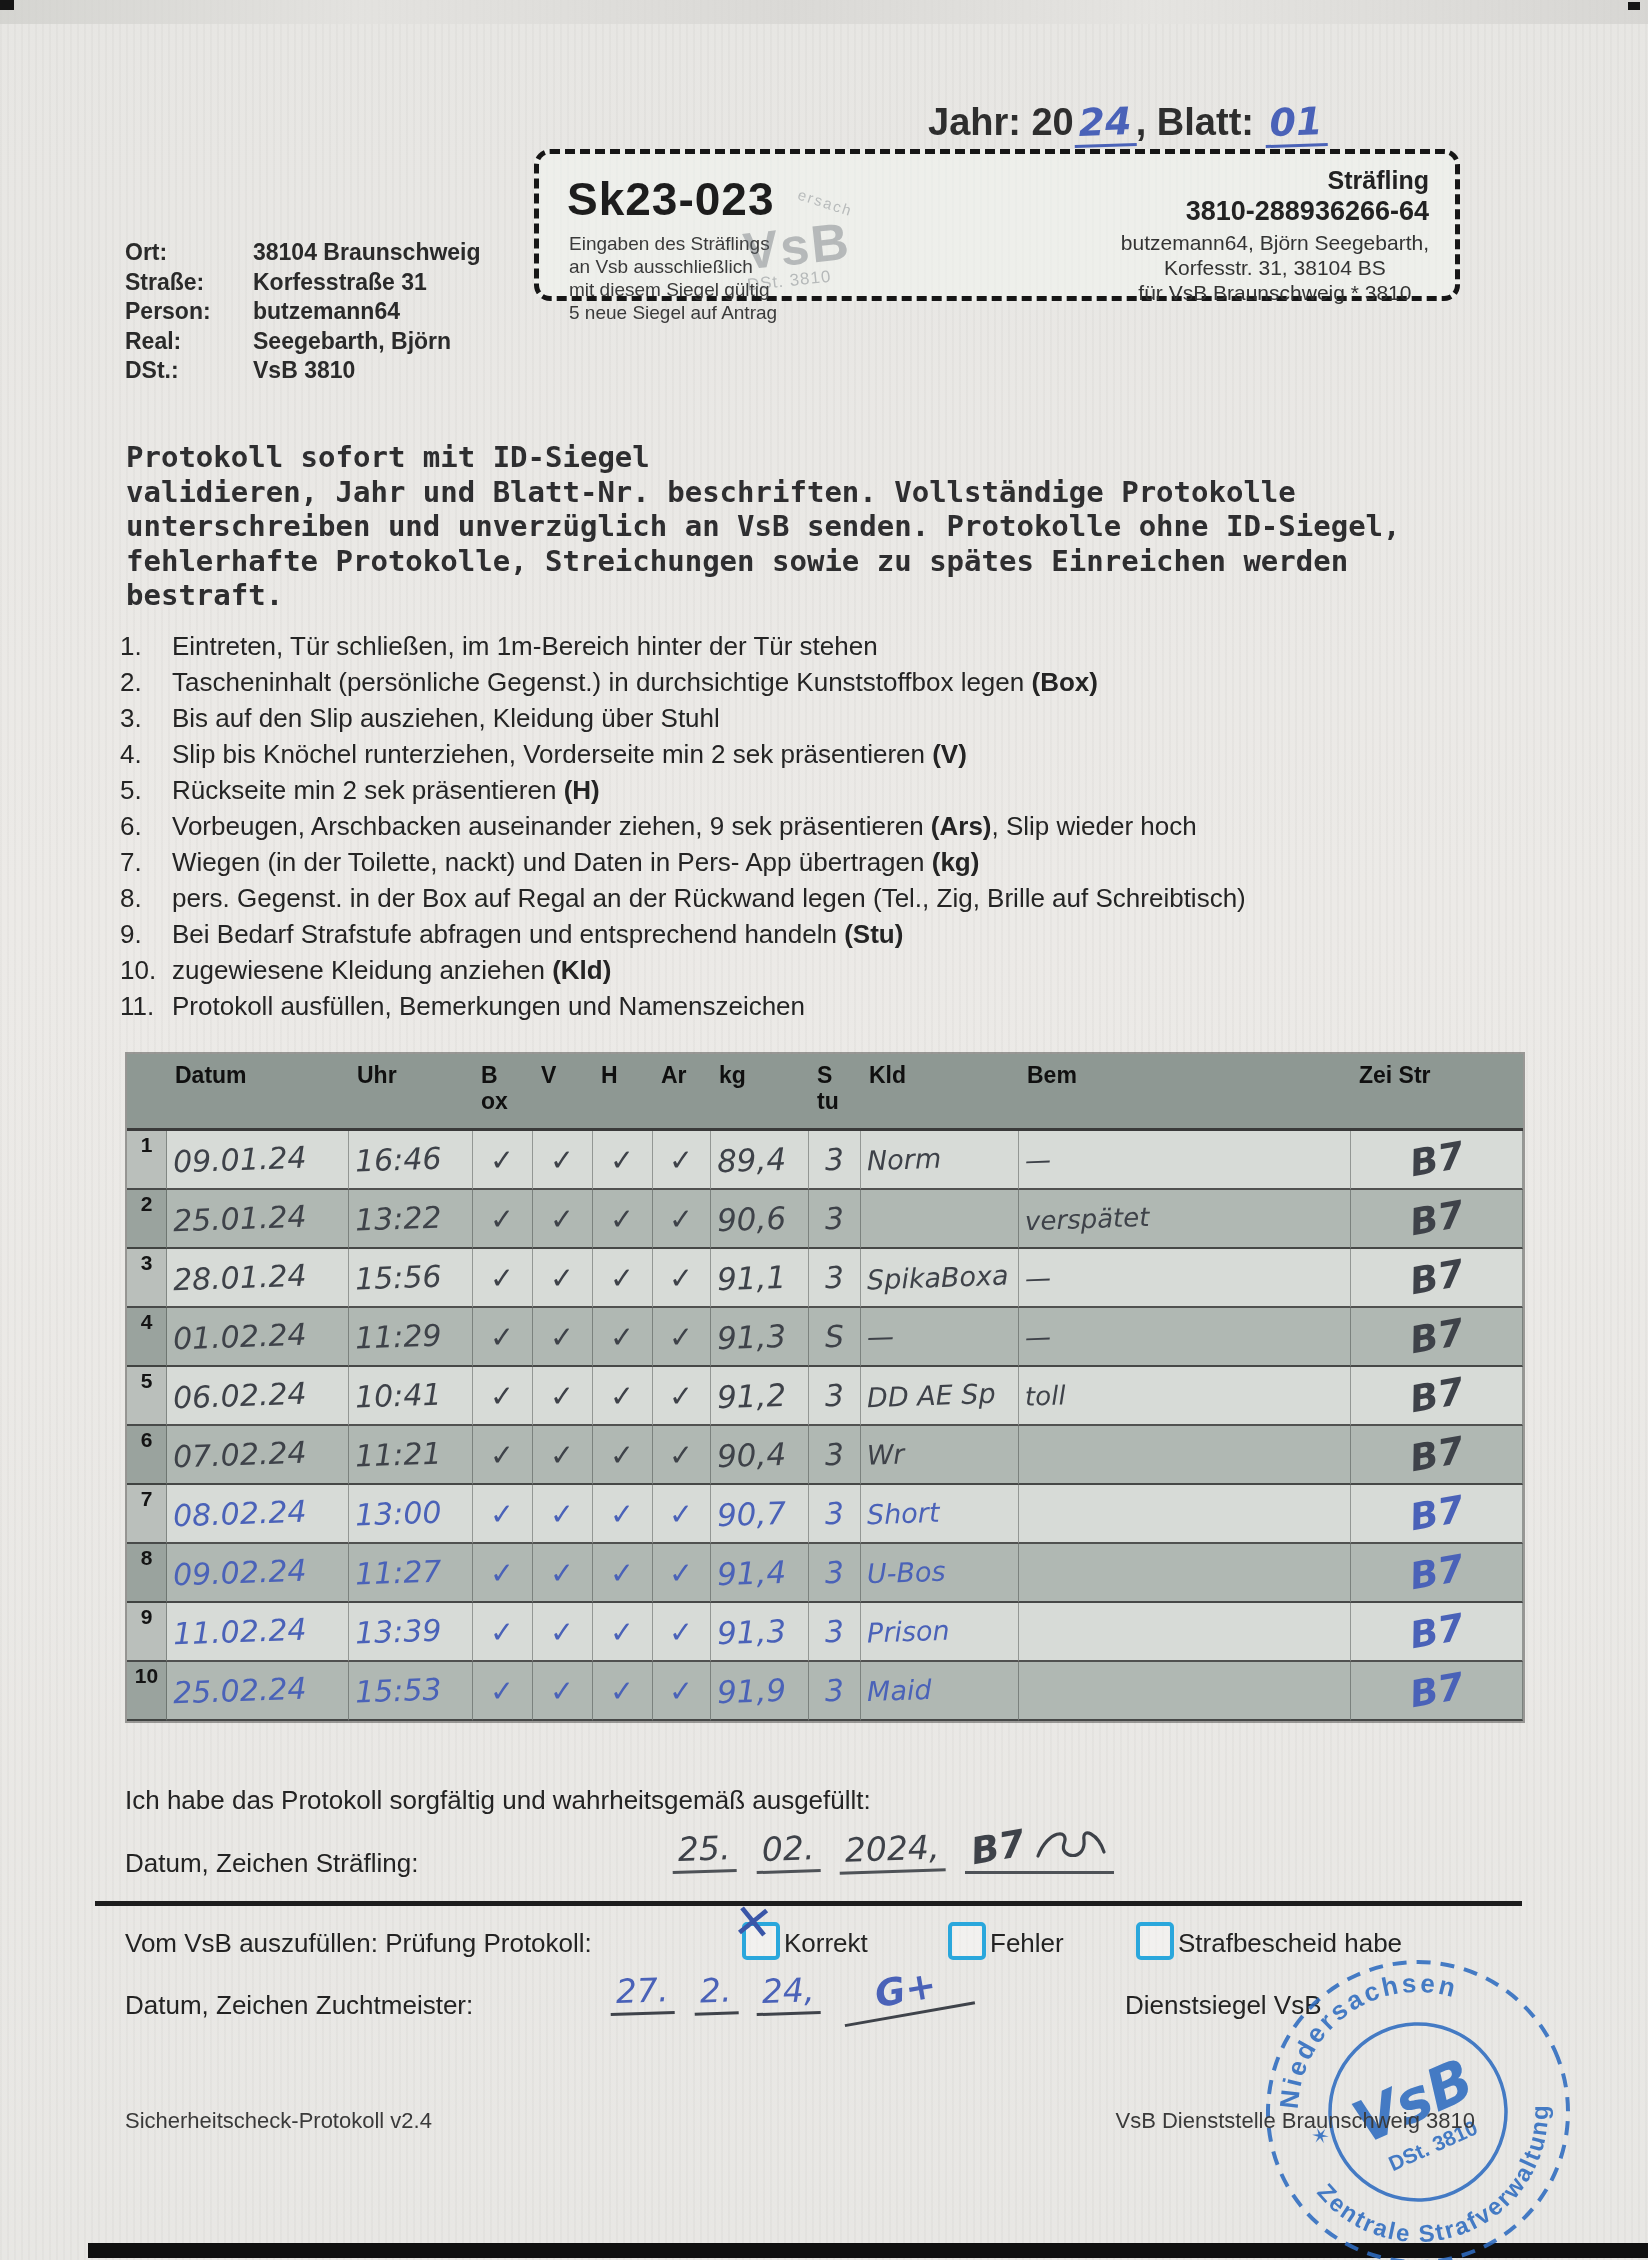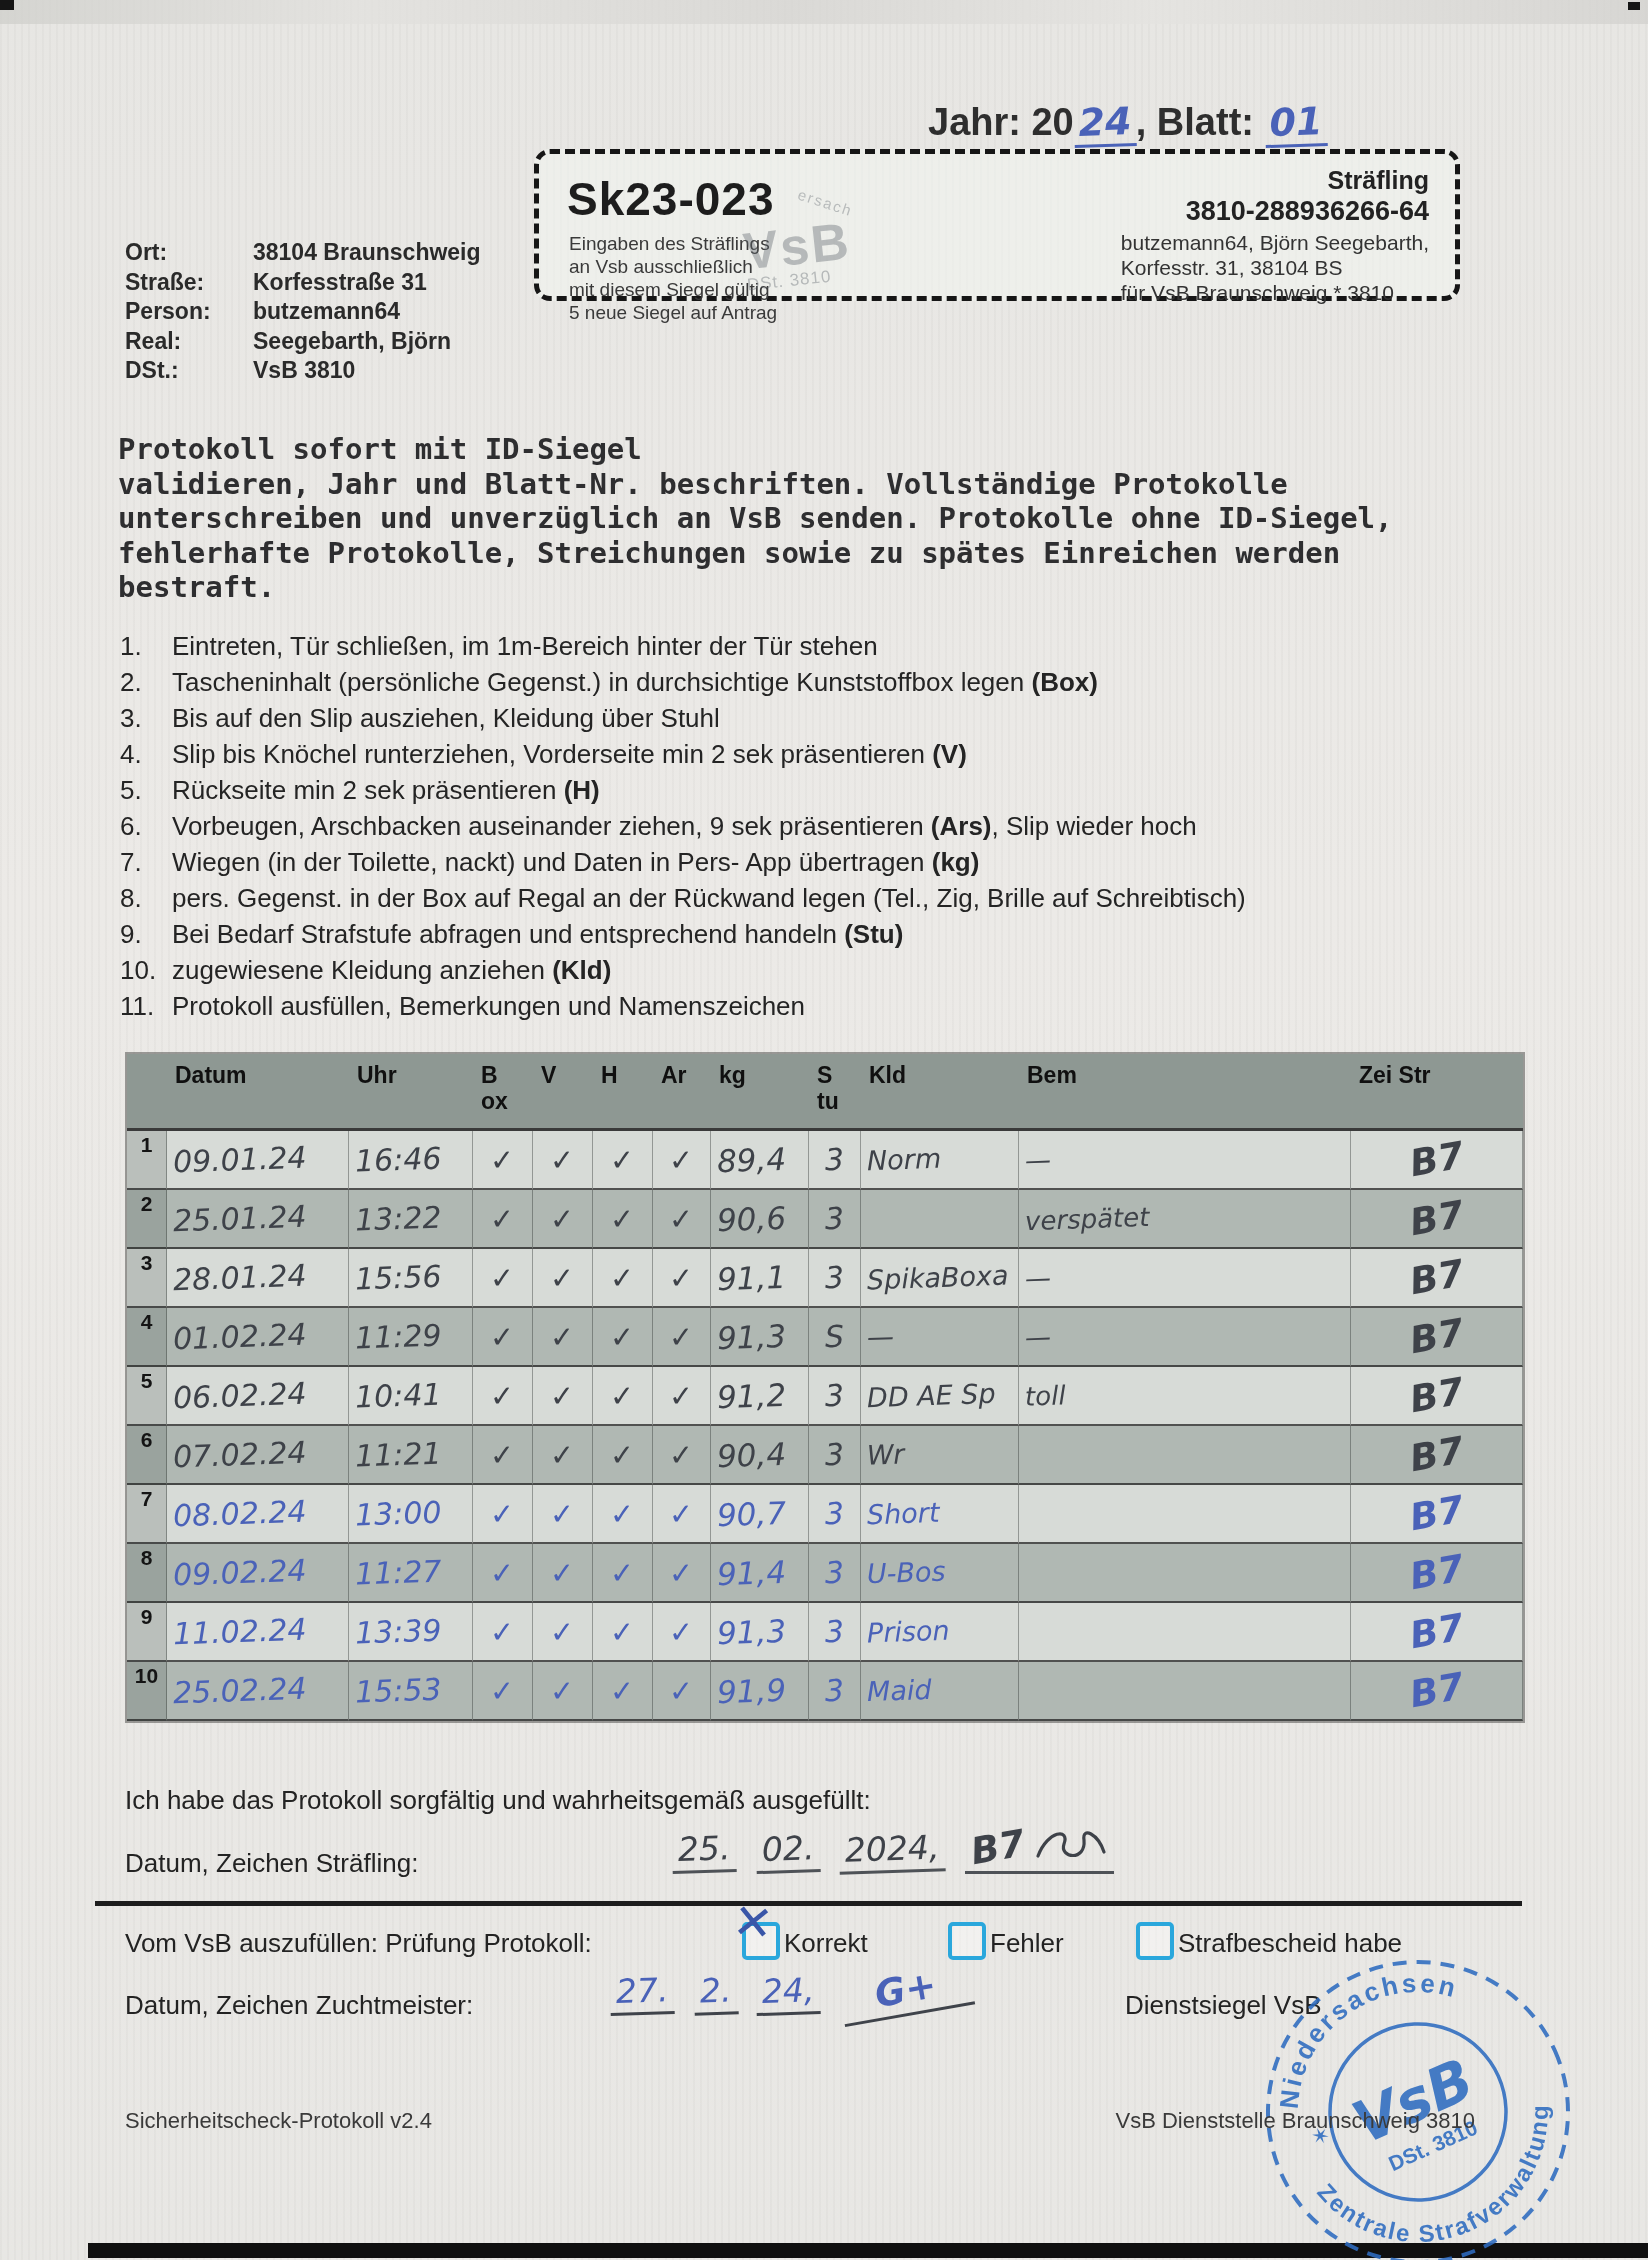--- a/index.html
+++ b/index.html
@@ -28,28 +28,28 @@
   .address .row{display:flex;}
   .address .lab{width:128px;}
 
   
   .seal{left:534px;top:149px;width:926px;height:152px;border:5px dashed #161616;border-radius:16px;
     background:rgba(243,245,240,.55);box-sizing:border-box;padding:8px 18px 6px 24px;}
   .seal-code{position:absolute;left:28px;top:18px;font-size:46px;font-weight:700;letter-spacing:1px;color:#1d1d1d;}
   .seal-left-lines{position:absolute;left:30px;top:78px;font-size:19px;line-height:23px;color:#3a3a3a;}
   .seal-role{position:absolute;right:26px;top:12px;font-size:25px;font-weight:700;color:#222;}
   .seal-id{position:absolute;right:26px;top:42px;font-size:27px;font-weight:700;color:#222;}
-  .seal-right-lines{position:absolute;right:26px;top:76px;font-size:21px;line-height:25px;text-align:left;color:#333;}
+  .seal-right-lines{position:absolute;right:26px;top:76px;font-size:21px;line-height:25px;text-align:center;color:#333;}
   .seal-wm{position:absolute;left:205px;top:62px;opacity:.38;color:#5d646b;transform:rotate(-6deg);}
   .seal-wm .wm-big{font-size:52px;font-weight:700;letter-spacing:2px;}
   .seal-wm .wm-small{font-size:17px;letter-spacing:1px;display:block;margin-top:-6px;}
   .seal-wm-arc{position:absolute;left:258px;top:40px;opacity:.4;color:#6a7076;font-size:15px;transform:rotate(18deg);letter-spacing:2px;}
 
   
-  .typewriter{left:118px;top:432px;width:1360px;margin:0;font-family:"DejaVu Sans Mono",monospace;
+  .typewriter{left:118px;top:432px;width:1360px;margin:8px;font-family:"DejaVu Sans Mono",monospace;
     font-size:29px;line-height:34.5px;font-weight:700;color:#2e2e30;white-space:pre-wrap;}
 
   
   .steps{left:120px;top:628px;width:1420px;font-size:26px;line-height:36px;color:#242424;}
   .step{white-space:nowrap;}
   .step-num{display:inline-block;width:52px;}
   .step b{font-weight:700;}
 
   
   :root{--cols:40px 182px 124px 60px 60px 60px 58px 98px 52px 158px 332px 172px;}

